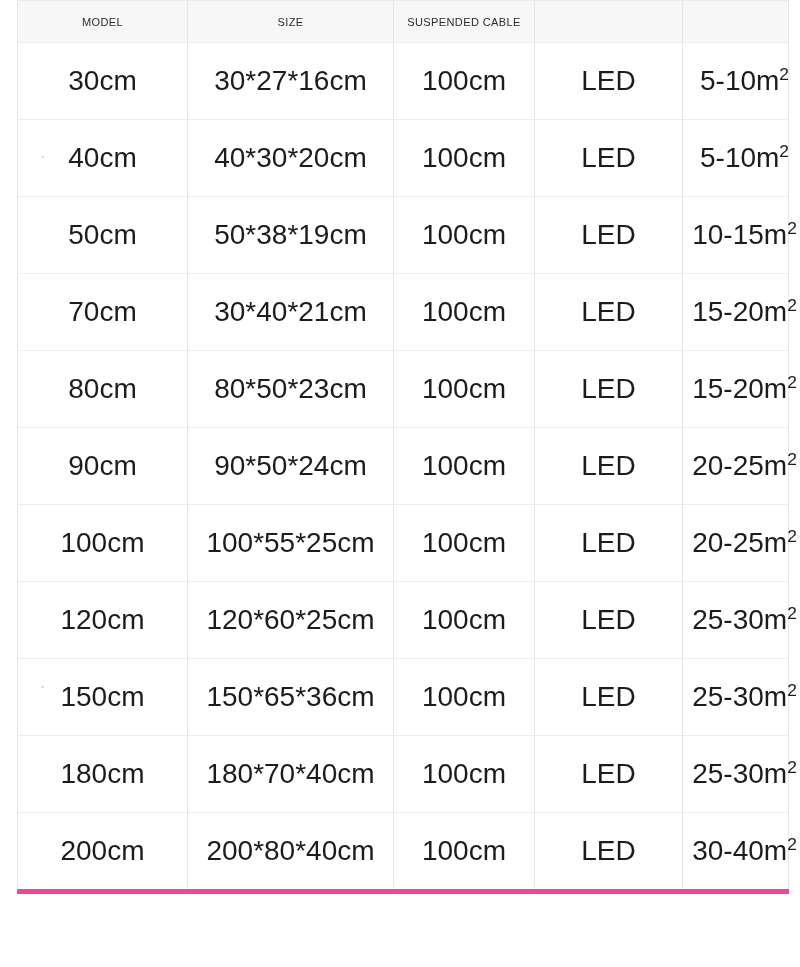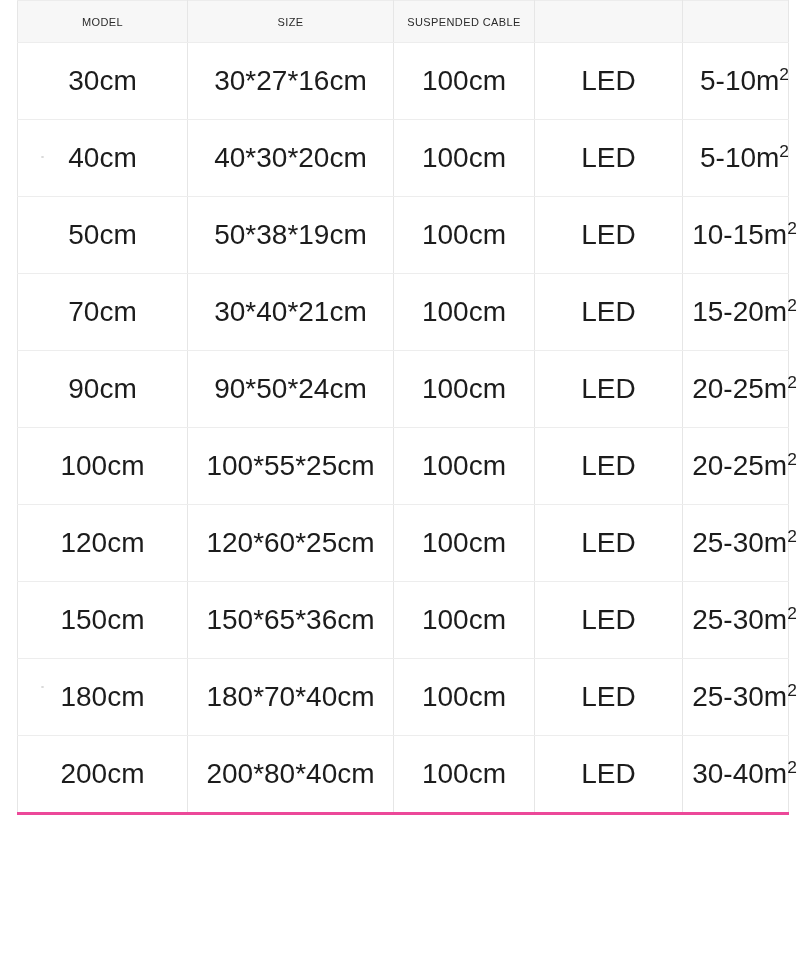--- a/index.html
+++ b/index.html
@@ -67,21 +67,21 @@
 
   tbody td {
     background: #ffffff;
     height: 76px;
     font-size: 28px;
     font-weight: 400;
     color: #1c1c1c;
   }
 
   tbody tr:last-child td {
-    border-bottom: 3px solid #ec4899;
+    border-bottom: 5px solid #ec4899;
   }
 
   .cell-area {
     position: relative;
     left: 9px;
   }
 
   .sup {
     font-size: 0.62em;
     vertical-align: super;
@@ -145,20 +145,27 @@
           <td><span class="cell-area"><span>10-15m</span><span class="sup">2</span></span></td>
         </tr>
         <tr>
           <td>70cm</td>
           <td>30*40*21cm</td>
           <td>100cm</td>
           <td>LED</td>
           <td><span class="cell-area"><span>15-20m</span><span class="sup">2</span></span></td>
         </tr>
         <tr>
+          <td>80cm</td>
+          <td>80*50*23cm</td>
+          <td>100cm</td>
+          <td>LED</td>
+          <td><span class="cell-area"><span>15-20m</span><span class="sup">2</span></span></td>
+        </tr>
+        <tr>
           <td>90cm</td>
           <td>90*50*24cm</td>
           <td>100cm</td>
           <td>LED</td>
           <td><span class="cell-area"><span>20-25m</span><span class="sup">2</span></span></td>
         </tr>
         <tr>
           <td>100cm</td>
           <td>100*55*25cm</td>
           <td>100cm</td>

